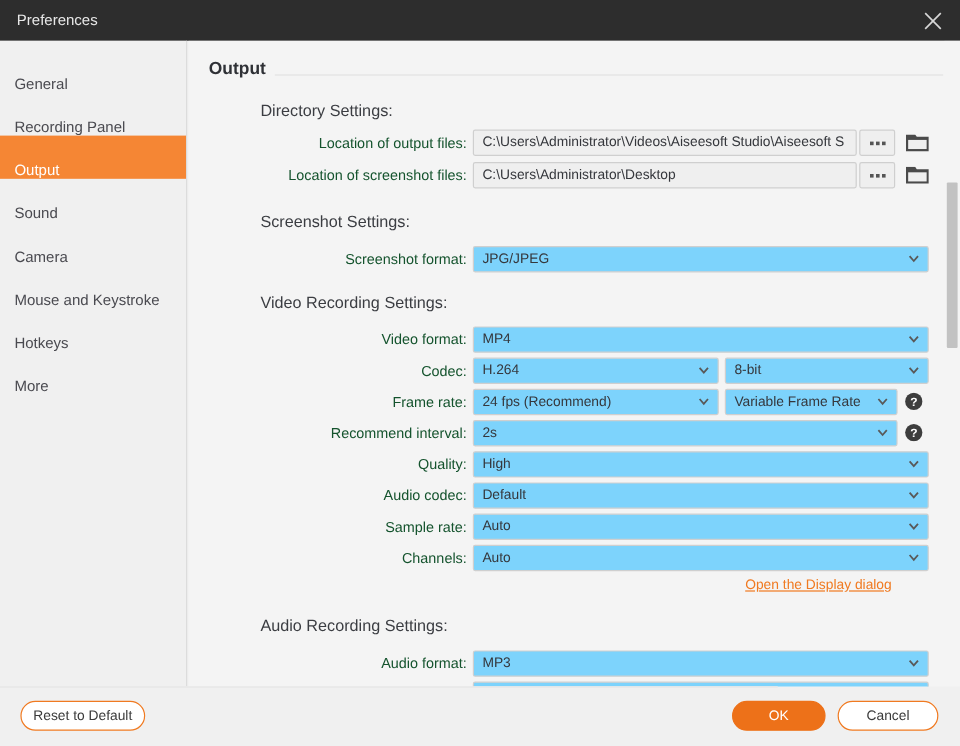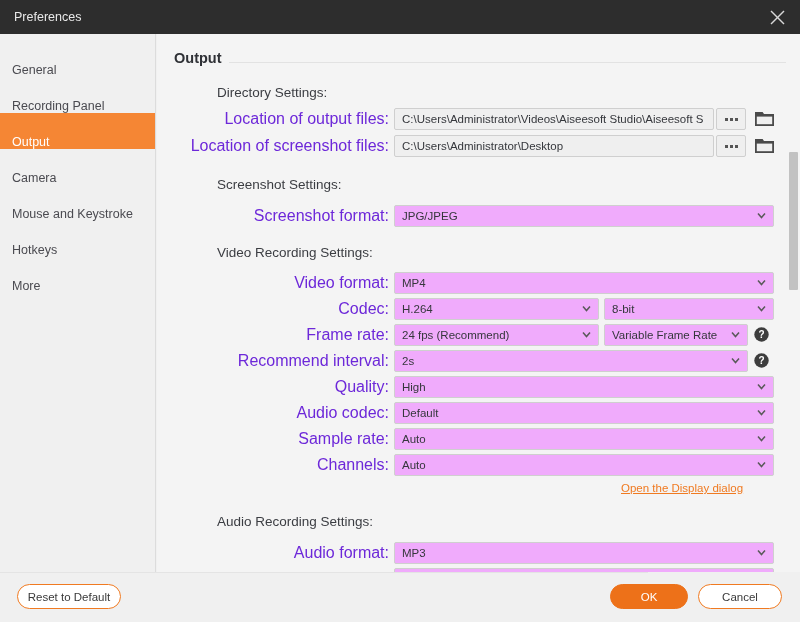--- a/index.html
+++ b/index.html
@@ -89,28 +89,28 @@
   }
 
   .row {
     position: absolute;
     height: 22px;
     display: flex; align-items: center;
   }
   .row-label {
     position: absolute; right: 0; top: 0;
     height: 22px; line-height: 22px;
-    font-size: 16px; color: #6d28d9;
+    font-size: 12px; color: #14532d;
     white-space: nowrap;
   }
 
   .field {
     position: absolute;
     height: 22px;
-    background: #f0abfc;
+    background: #7dd3fc;
     border: 1px solid #cfcfcf;
     border-radius: 2px;
     font-size: 11.5px;
     color: #35373c;
     display: flex; align-items: center;
     padding-left: 7px;
     overflow: hidden;
     white-space: nowrap;
   }
   .field.input { background: #efefef; }
@@ -219,20 +219,23 @@
     <div class="side-item">
         <span>General</span>
       </div>
     <div class="side-item">
         <span>Recording Panel</span>
       </div>
     <div class="side-item active">
         <span>Output</span>
       </div>
     <div class="side-item">
+        <span>Sound</span>
+      </div>
+    <div class="side-item">
         <span>Camera</span>
       </div>
     <div class="side-item">
         <span>Mouse and Keystroke</span>
       </div>
     <div class="side-item">
         <span>Hotkeys</span>
       </div>
     <div class="side-item">
         <span>More</span>

